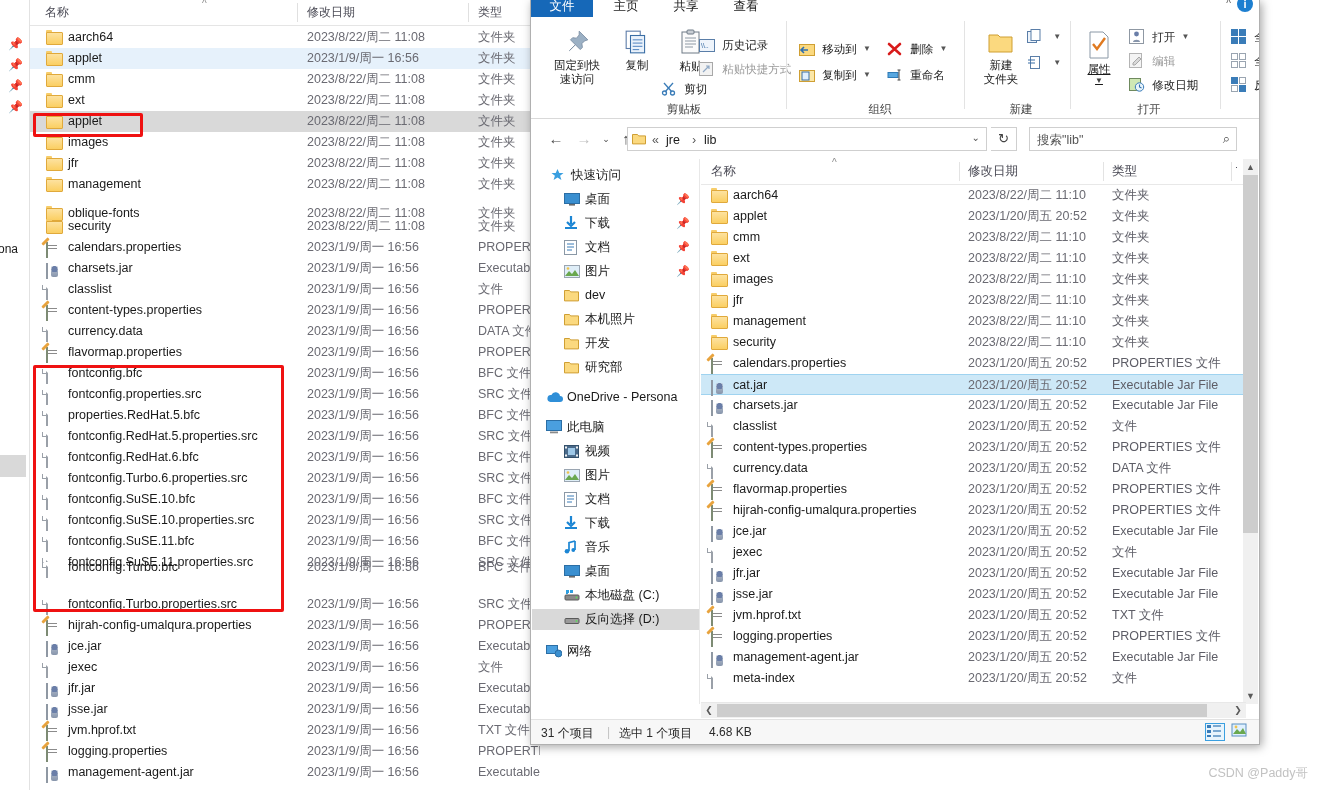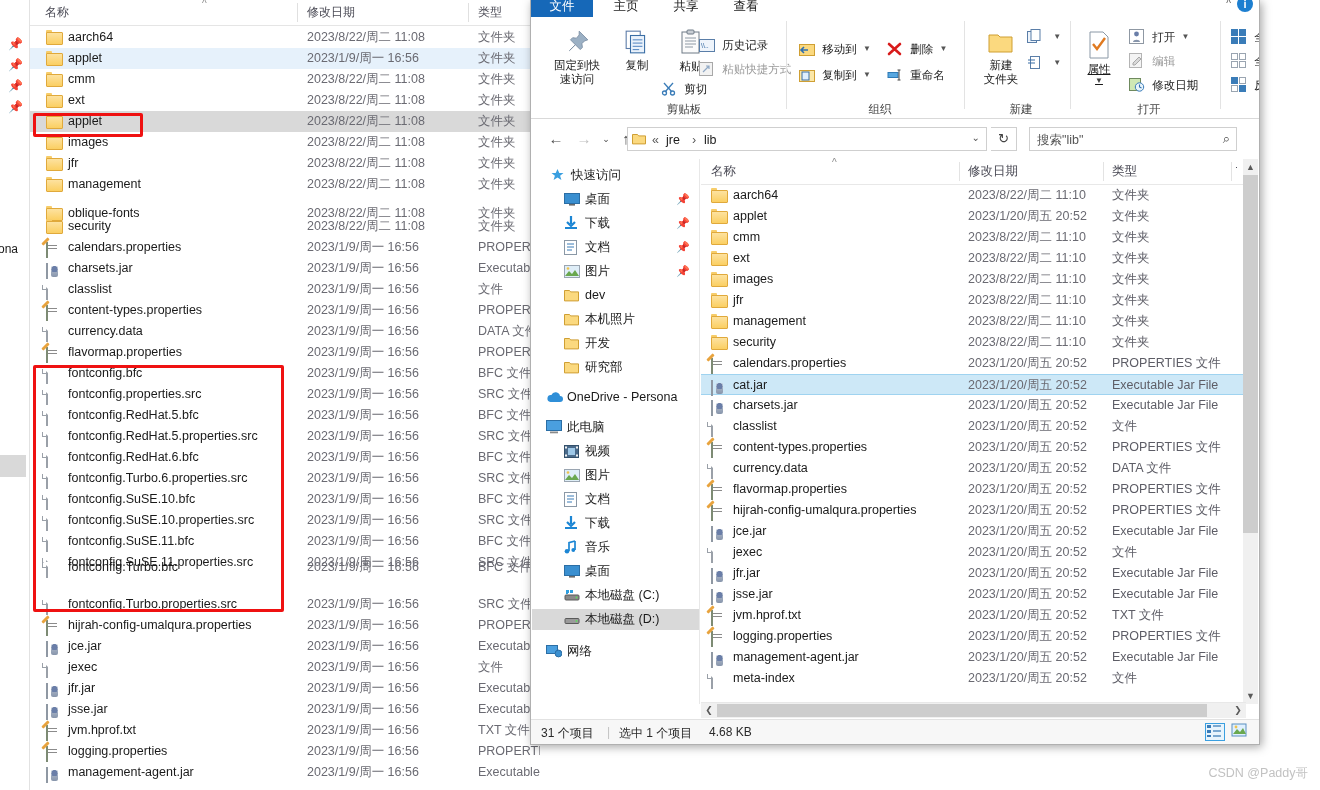--- a/index.html
+++ b/index.html
@@ -412,21 +412,21 @@
           <span class="r-type">BFC 文件</span>
         </div>
         <div class="bg-row" style="top: 357px;">
           <span class="r-icon"><span class="ico-file"></span></span>
           <span class="r-name">fontconfig.properties.src</span>
           <span class="r-date">2023/1/9/周一 16:56</span>
           <span class="r-type">SRC 文件</span>
         </div>
         <div class="bg-row" style="top: 378px;">
           <span class="r-icon"><span class="ico-file"></span></span>
-          <span class="r-name">fontconfig.RedHat.5.bfc</span>
+          <span class="r-name">properties.RedHat.5.bfc</span>
           <span class="r-date">2023/1/9/周一 16:56</span>
           <span class="r-type">BFC 文件</span>
         </div>
         <div class="bg-row" style="top: 399px;">
           <span class="r-icon"><span class="ico-file"></span></span>
           <span class="r-name">fontconfig.RedHat.5.properties.src</span>
           <span class="r-date">2023/1/9/周一 16:56</span>
           <span class="r-type">SRC 文件</span>
         </div>
         <div class="bg-row" style="top: 420px;">
@@ -944,21 +944,21 @@
               </g>
               <circle cx="12.5" cy="8.5" r="0.9" fill="#5ae05a"></circle>
             </svg></span>
           <span class="tr-lbl" style="left:53px">本地磁盘 (C:)</span>
         </div>
         <div class="tr-row sel" style="top: 450px;">
           <span class="tr-ico" style="left:32px"><svg width="16" height="13" viewBox="0 0 16 13">
               <rect x="1" y="5.5" width="14" height="5" rx="1" fill="#9a9a9a" stroke="#5a5a5a"></rect>
               <circle cx="12.5" cy="8" r="0.9" fill="#5ae05a"></circle>
             </svg></span>
-          <span class="tr-lbl" style="left:53px">本地磁盘 (D:)</span>
+          <span class="tr-lbl" style="left:53px">反向选择 (D:)</span>
         </div>
         <div class="tr-row" style="top: 482px;">
           <span class="tr-ico" style="left:14px"><svg width="16" height="14" viewBox="0 0 16 14">
               <rect x="0.5" y="1.5" width="11" height="8" fill="#4a9fdf" stroke="#2b6ea5"></rect>
               <circle cx="12.5" cy="9.5" r="3.4" fill="#3a8fd0" stroke="#2b6ea5"></circle>
             </svg></span>
           <span class="tr-lbl" style="left:35px">网络</span>
         </div>
       </div>
 

